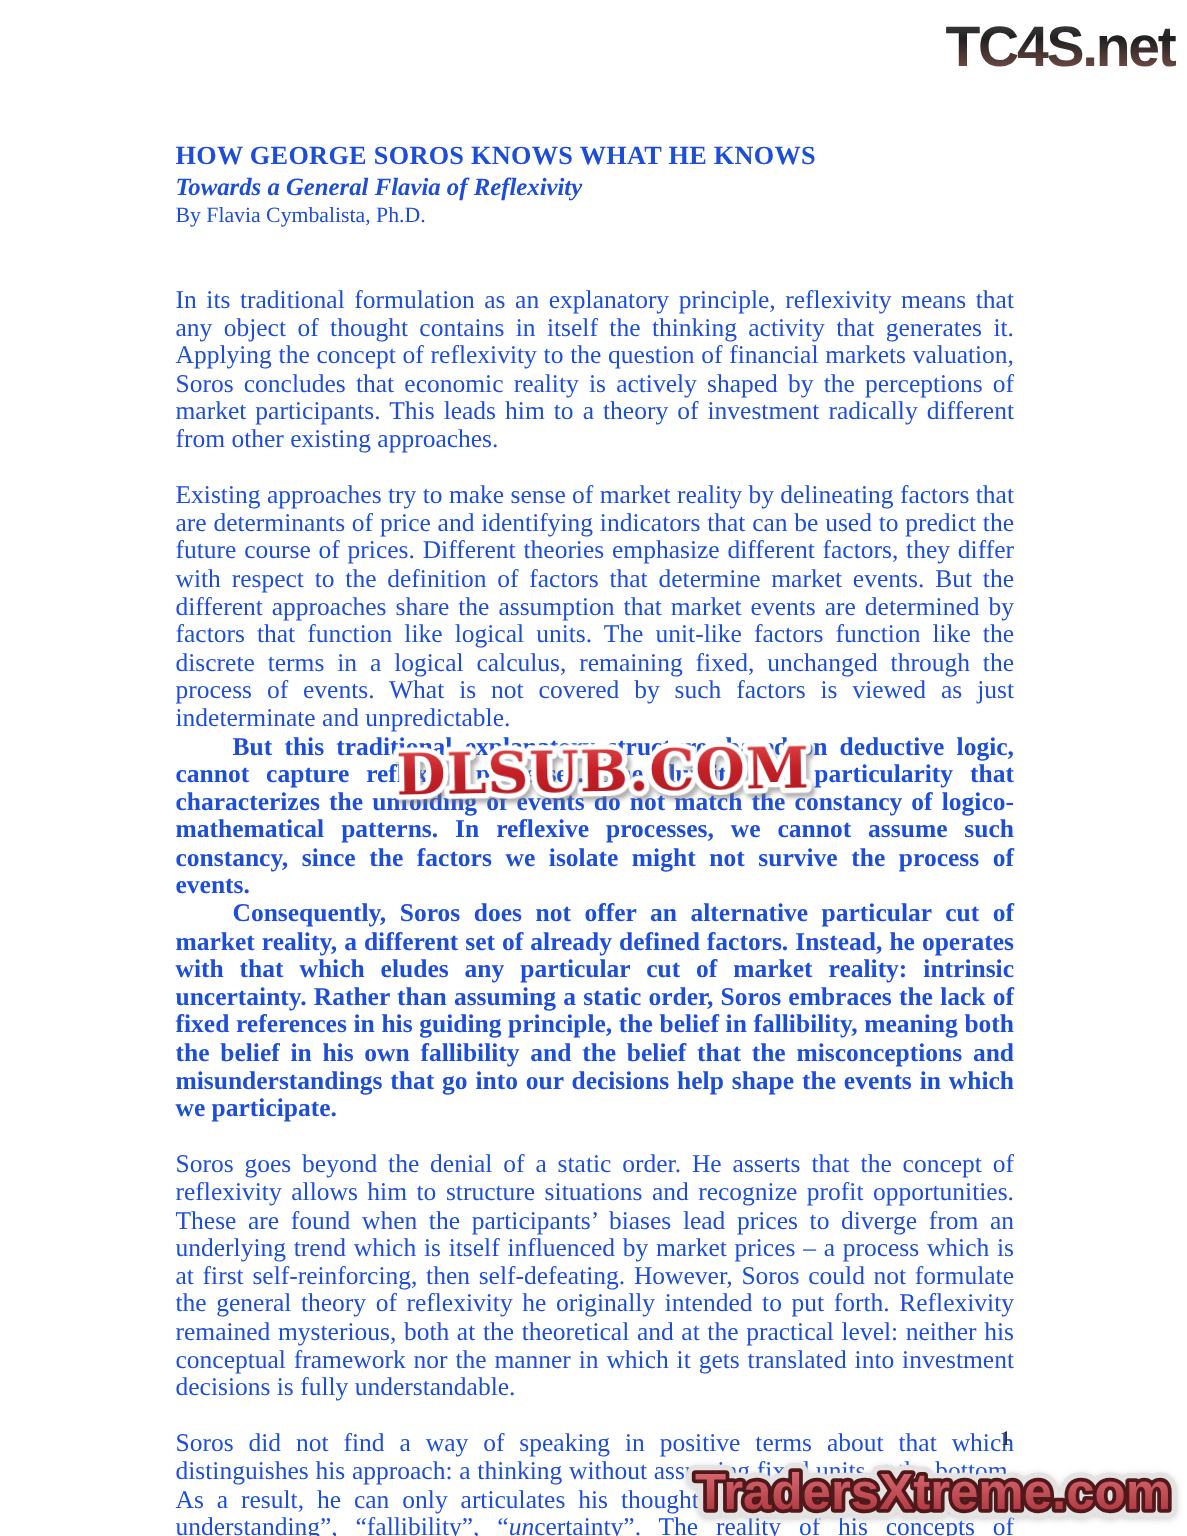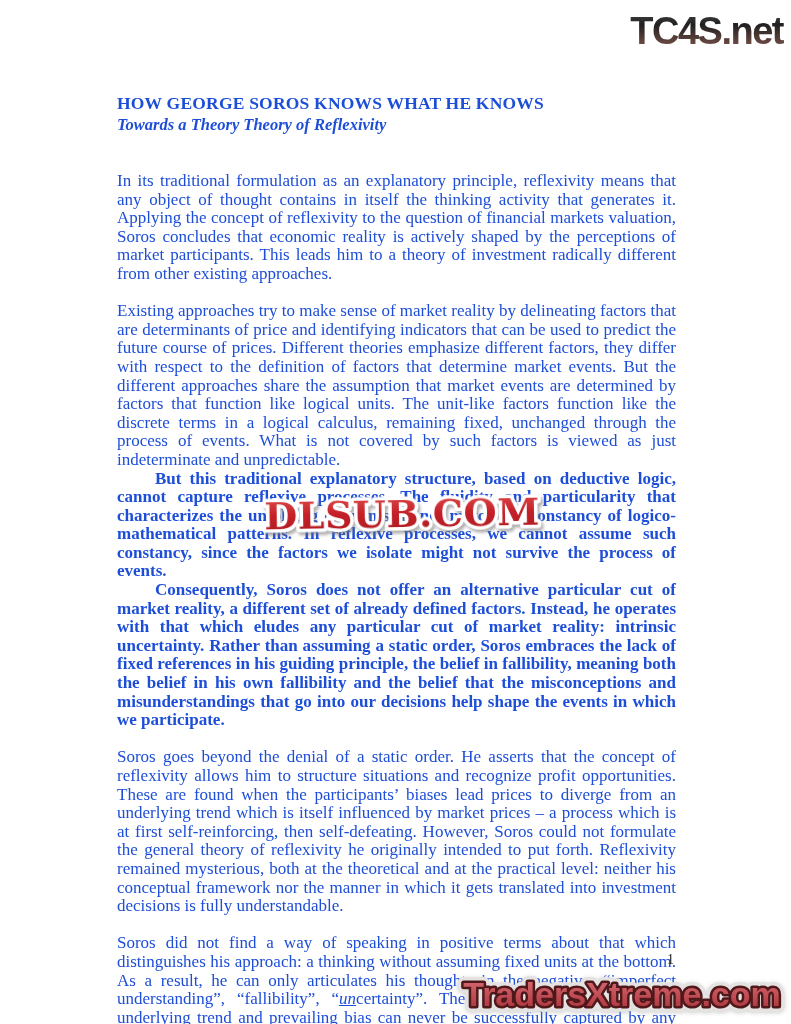--- a/index.html
+++ b/index.html
@@ -90,21 +90,22 @@
         <stop offset="0" stop-color="#4a4a4a"></stop>
         <stop offset="0.35" stop-color="#202020"></stop>
         <stop offset="1" stop-color="#8a5a50"></stop>
       </linearGradient>
     </defs>
     <text x="228" y="40" text-anchor="end" font-family="'Liberation Sans',sans-serif" font-weight="bold" font-size="38" letter-spacing="-1.5" fill="url(#tcGrad)">TC4S.net</text>
   </svg>
 
   <div class="content">
     <h1 class="doc-title">HOW GEORGE SOROS KNOWS WHAT HE KNOWS</h1>
-    <h2 class="doc-subtitle">Towards a Theory Theory of Reflexivity</h2>
+    <h2 class="doc-subtitle">Towards a General Flavia of Reflexivity</h2>
+    <div class="byline">By Flavia Cymbalista, Ph.D.</div>
     <div class="body-text">
         <p><span>In its traditional formulation as an explanatory principle, reflexivity means that any object of thought contains in itself the thinking activity that generates it. Applying the concept of reflexivity to the question of financial markets valuation, Soros concludes that economic reality is actively shaped by the perceptions of market participants. This leads him to a theory of investment radically different from other existing approaches.</span></p>
         <p class="space-before"><span>Existing approaches try to make sense of market reality by delineating factors that are determinants of price and identifying indicators that can be used to predict the future course of prices. Different theories emphasize different factors, they differ with respect to the definition of factors that determine market events. But the different approaches share the assumption that market events are determined by factors that function like logical units. The unit-like factors function like the discrete terms in a logical calculus, remaining fixed, unchanged through the process of events. What is not covered by such factors is viewed as just indeterminate and unpredictable.</span></p>
         <p class="indent"><span>But this traditional explanatory structure, based on deductive logic, cannot capture reflexive processes. The fluidity and particularity that characterizes the unfolding of events do not match the constancy of logico-mathematical patterns. In reflexive processes, we cannot assume such constancy, since the factors we isolate might not survive the process of events.</span></p>
         <p class="indent"><span>Consequently, Soros does not offer an alternative particular cut of market reality, a different set of already defined factors. Instead, he operates with that which eludes any particular cut of market reality: intrinsic uncertainty.  Rather than assuming a static order, Soros embraces the lack of fixed references in his guiding principle, the belief in fallibility, meaning both the belief in his own fallibility and the belief that the misconceptions and misunderstandings that go into our decisions help shape the events in which we participate.</span></p>
         <p class="space-before"><span>Soros goes beyond the denial of a static order. He asserts that the concept of reflexivity allows him to structure situations and recognize profit opportunities. These are found when the participants’ biases lead prices to diverge from an underlying trend which is itself influenced by market prices – a process which is at first self-reinforcing, then self-defeating. However, Soros could not formulate the general theory of reflexivity he originally intended to put forth. Reflexivity remained mysterious, both at the theoretical and at the practical level: neither his conceptual framework nor the manner in which it gets translated into investment decisions is fully understandable.</span></p>
         <p class="space-before"><span>Soros did not find a way of speaking in positive terms about that which distinguishes his approach: a thinking without assuming fixed units at the bottom. As a result, he can only articulates his thoughts in the negative: “imperfect understanding”, “fallibility”, “</span><span class="u">un</span><span>certainty”. The reality of his concepts of underlying trend and prevailing bias can never be successfully captured by any given set of terms and definitions. But without</span></p>
       </div>
   </div>
 

